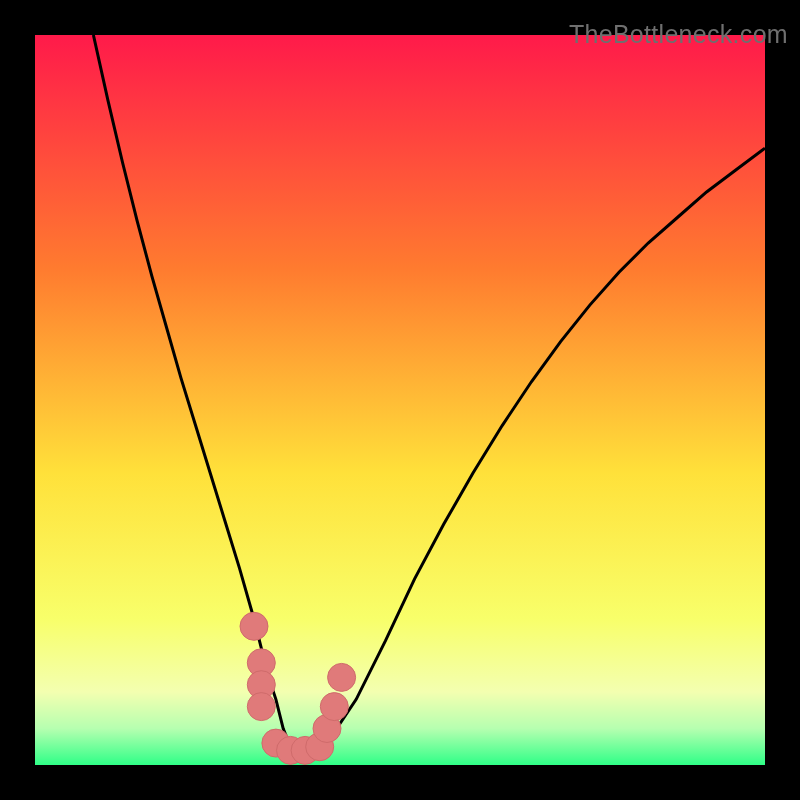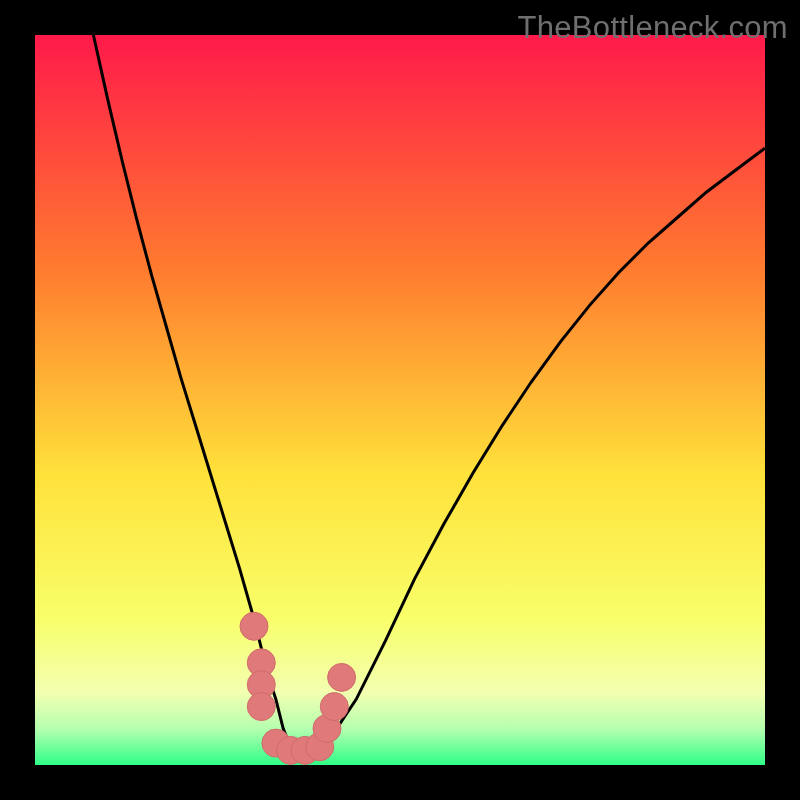--- a/index.html
+++ b/index.html
@@ -12,24 +12,24 @@
     font-family: Arial, Helvetica, sans-serif;
   }
   .canvas {
     position: relative;
     width: 800px;
     height: 800px;
     background: #000;
   }
   .watermark {
     position: absolute;
-    top: 10px;
+    top: 20px;
     right: 12px;
     color: #6f6f6f;
-    font-size: 31px;
+    font-size: 25px;
     font-weight: 500;
     letter-spacing: 0.3px;
     z-index: 50;
   }
   .plot-area {
     position: absolute;
     left: 35px;
     top: 35px;
     width: 730px;
     height: 730px;

